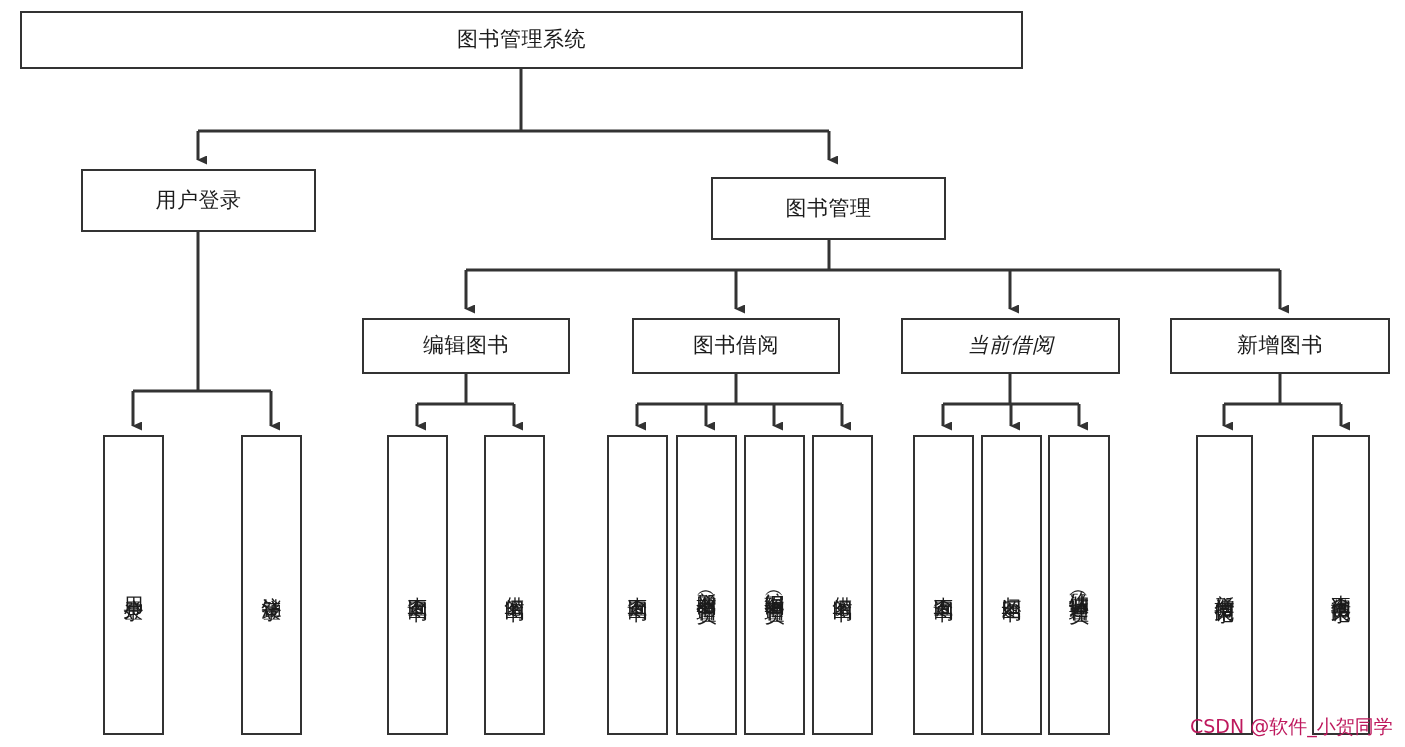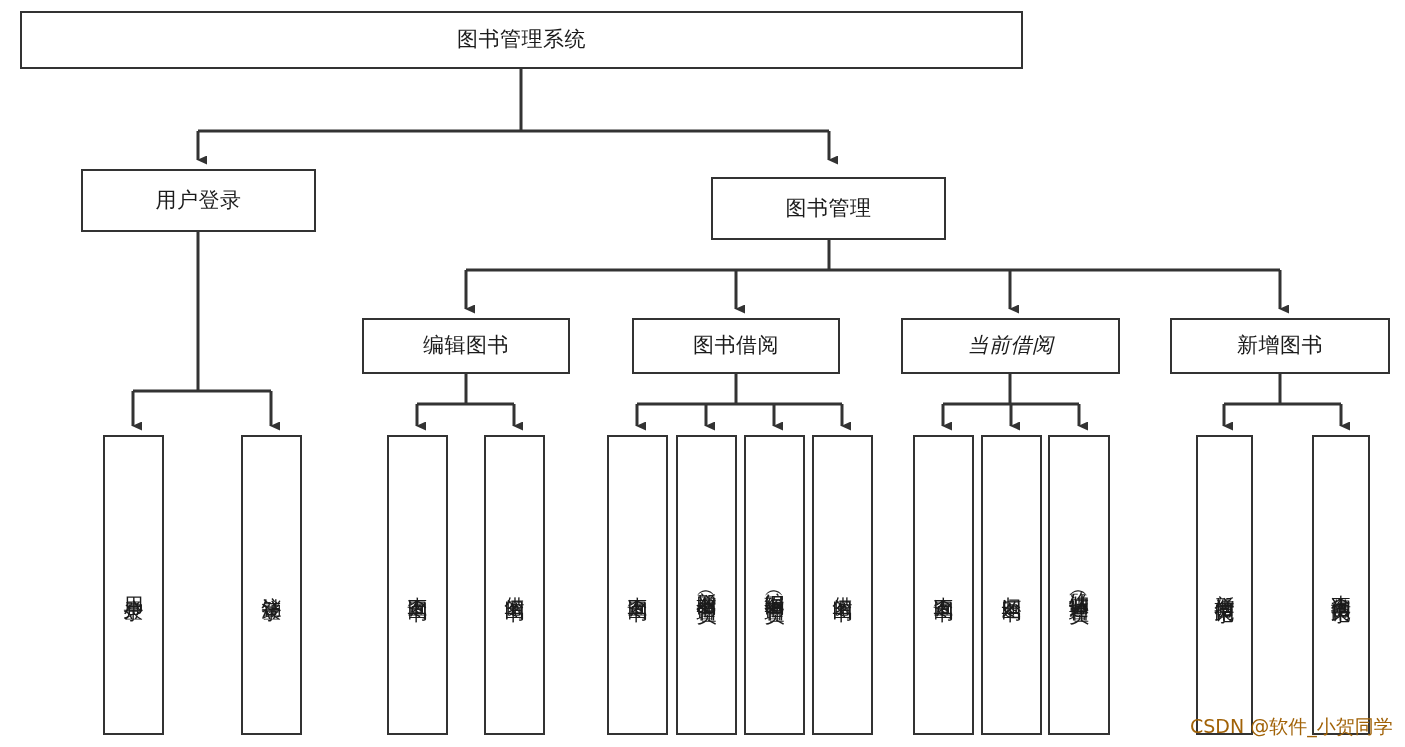--- a/index.html
+++ b/index.html
@@ -178,15 +178,15 @@
   <div class="node vertical" style="left: 1048px; top: 435px; width: 62px; height: 300px; border-color: rgb(51, 51, 51); color: rgb(27, 27, 27);">
     <span class="node-label">确认归还（管理员）</span>
   </div>
   <div class="node vertical" style="left: 1196px; top: 435px; width: 57px; height: 300px; border-color: rgb(51, 51, 51); color: rgb(27, 27, 27);">
     <span class="node-label">新增借阅记录</span>
   </div>
   <div class="node vertical" style="left: 1312px; top: 435px; width: 58px; height: 300px; border-color: rgb(51, 51, 51); color: rgb(27, 27, 27);">
     <span class="node-label">查询借阅记录</span>
   </div>
 
-  <div class="watermark" style="left: 1190px; top: 714px; color: #a16207;">CSDN @软件_小贺同学</div>
+  <div class="watermark" style="left: 1190px; top: 714px; color: #be185d;">CSDN @软件_小贺同学</div>
 
 </div>
 
 </body></html>

